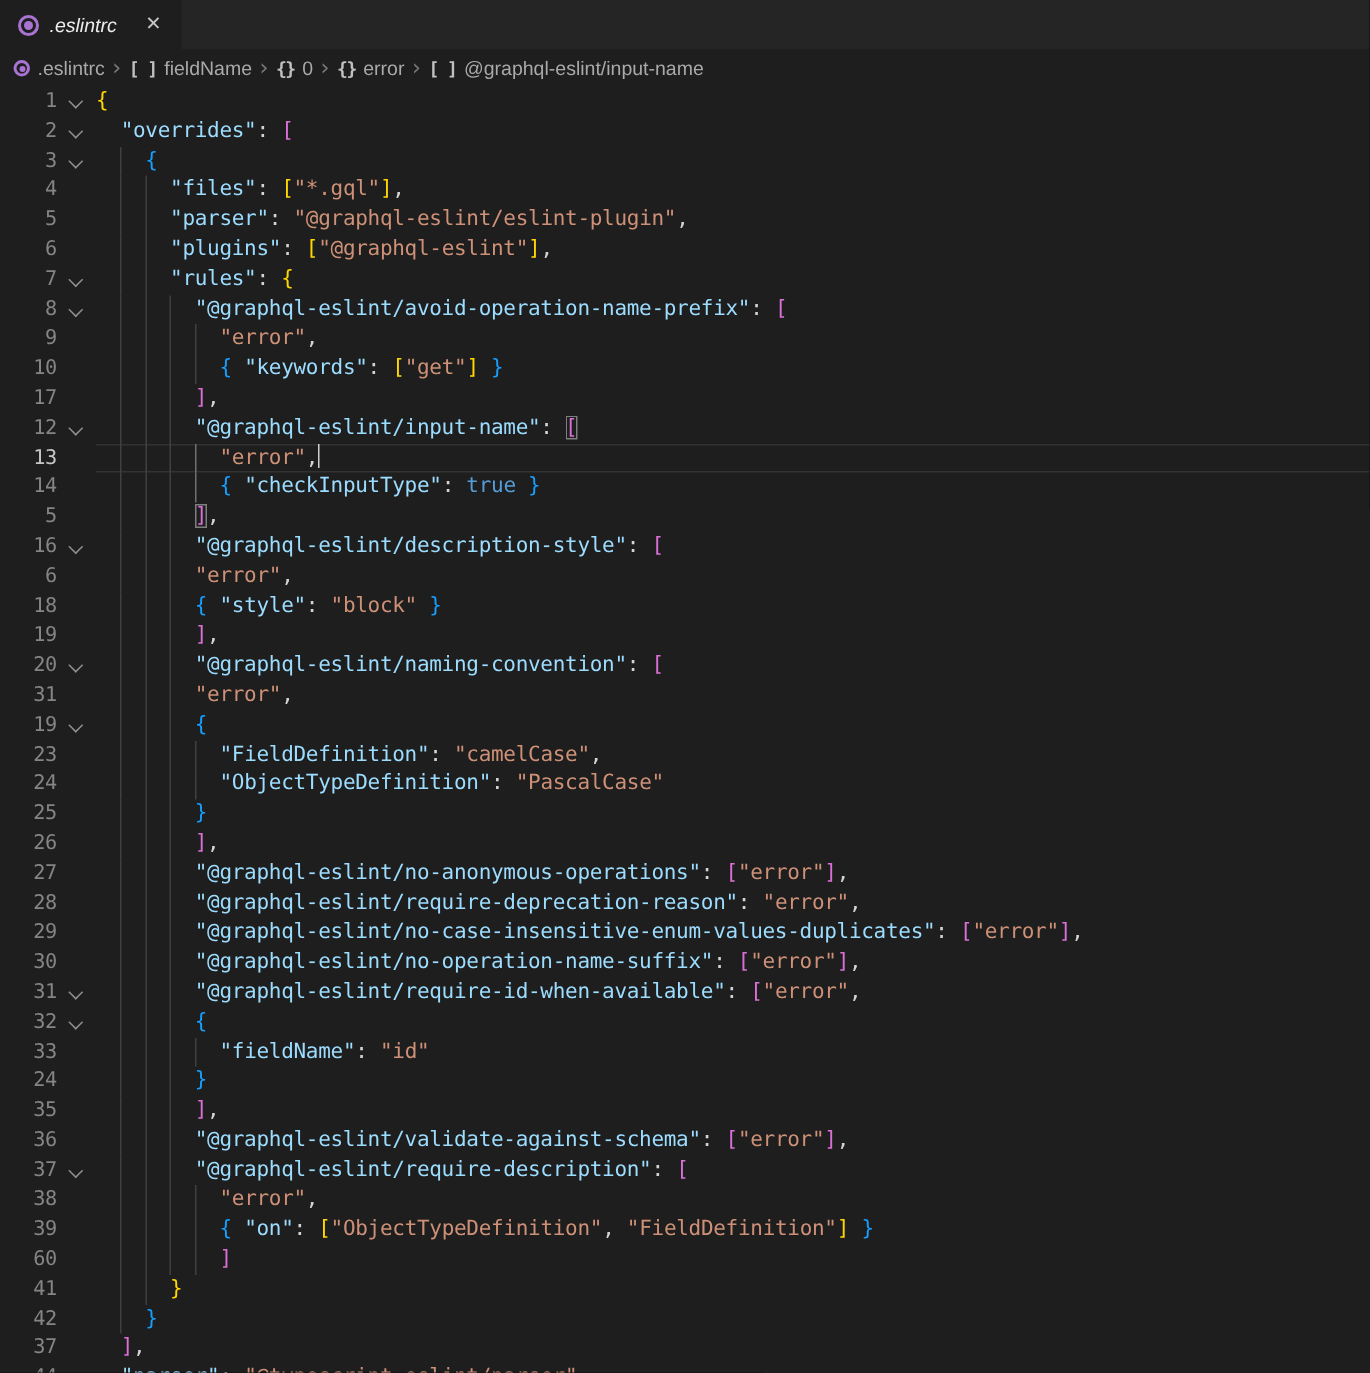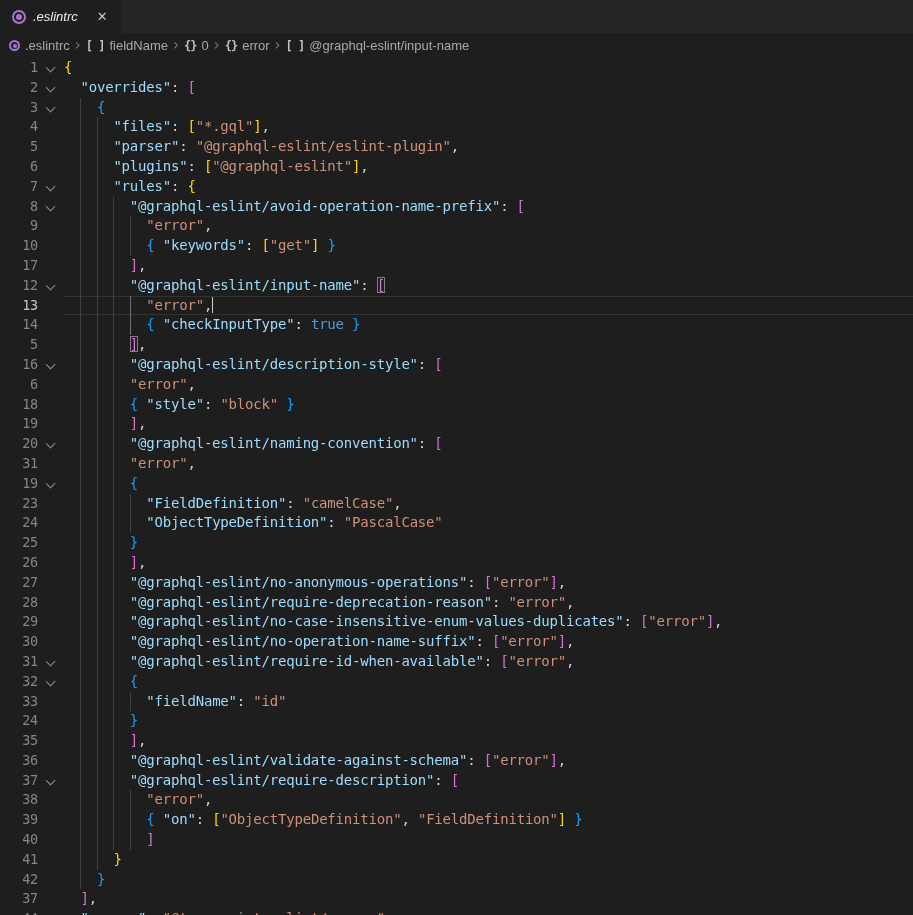--- a/index.html
+++ b/index.html
@@ -125,20 +125,20 @@
       <div class="row"><div class="gutter"><span class="ln">30</span><span class="foldc"></span></div><div class="content" style="padding-left: 65.84px;"><span class="guide" style="left: 16.46px;"></span><span class="guide" style="left: 32.92px;"></span><span class="guide" style="left: 49.38px;"></span><span class="tk k">"@graphql-eslint/no-operation-name-suffix"</span><span class="tk p">: </span><span class="tk m">[</span><span class="tk s">"error"</span><span class="tk m">]</span><span class="tk p">,</span></div></div>
       <div class="row"><div class="gutter"><span class="ln">31</span><span class="foldc has"></span></div><div class="content" style="padding-left: 65.84px;"><span class="guide" style="left: 16.46px;"></span><span class="guide" style="left: 32.92px;"></span><span class="guide" style="left: 49.38px;"></span><span class="tk k">"@graphql-eslint/require-id-when-available"</span><span class="tk p">: </span><span class="tk m">[</span><span class="tk s">"error"</span><span class="tk p">,</span></div></div>
       <div class="row"><div class="gutter"><span class="ln">32</span><span class="foldc has"></span></div><div class="content" style="padding-left: 65.84px;"><span class="guide" style="left: 16.46px;"></span><span class="guide" style="left: 32.92px;"></span><span class="guide" style="left: 49.38px;"></span><span class="tk u">{</span></div></div>
       <div class="row"><div class="gutter"><span class="ln">33</span><span class="foldc"></span></div><div class="content" style="padding-left: 82.3px;"><span class="guide" style="left: 16.46px;"></span><span class="guide" style="left: 32.92px;"></span><span class="guide" style="left: 49.38px;"></span><span class="guide" style="left: 65.84px;"></span><span class="tk k">"fieldName"</span><span class="tk p">: </span><span class="tk s">"id"</span></div></div>
       <div class="row"><div class="gutter"><span class="ln">24</span><span class="foldc"></span></div><div class="content" style="padding-left: 65.84px;"><span class="guide" style="left: 16.46px;"></span><span class="guide" style="left: 32.92px;"></span><span class="guide" style="left: 49.38px;"></span><span class="tk u">}</span></div></div>
       <div class="row"><div class="gutter"><span class="ln">35</span><span class="foldc"></span></div><div class="content" style="padding-left: 65.84px;"><span class="guide" style="left: 16.46px;"></span><span class="guide" style="left: 32.92px;"></span><span class="guide" style="left: 49.38px;"></span><span class="tk m">]</span><span class="tk p">,</span></div></div>
       <div class="row"><div class="gutter"><span class="ln">36</span><span class="foldc"></span></div><div class="content" style="padding-left: 65.84px;"><span class="guide" style="left: 16.46px;"></span><span class="guide" style="left: 32.92px;"></span><span class="guide" style="left: 49.38px;"></span><span class="tk k">"@graphql-eslint/validate-against-schema"</span><span class="tk p">: </span><span class="tk m">[</span><span class="tk s">"error"</span><span class="tk m">]</span><span class="tk p">,</span></div></div>
       <div class="row"><div class="gutter"><span class="ln">37</span><span class="foldc has"></span></div><div class="content" style="padding-left: 65.84px;"><span class="guide" style="left: 16.46px;"></span><span class="guide" style="left: 32.92px;"></span><span class="guide" style="left: 49.38px;"></span><span class="tk k">"@graphql-eslint/require-description"</span><span class="tk p">: </span><span class="tk m">[</span></div></div>
       <div class="row"><div class="gutter"><span class="ln">38</span><span class="foldc"></span></div><div class="content" style="padding-left: 82.3px;"><span class="guide" style="left: 16.46px;"></span><span class="guide" style="left: 32.92px;"></span><span class="guide" style="left: 49.38px;"></span><span class="guide" style="left: 65.84px;"></span><span class="tk s">"error"</span><span class="tk p">,</span></div></div>
       <div class="row"><div class="gutter"><span class="ln">39</span><span class="foldc"></span></div><div class="content" style="padding-left: 82.3px;"><span class="guide" style="left: 16.46px;"></span><span class="guide" style="left: 32.92px;"></span><span class="guide" style="left: 49.38px;"></span><span class="guide" style="left: 65.84px;"></span><span class="tk u">{</span><span class="tk p"> </span><span class="tk k">"on"</span><span class="tk p">: </span><span class="tk g">[</span><span class="tk s">"ObjectTypeDefinition"</span><span class="tk p">, </span><span class="tk s">"FieldDefinition"</span><span class="tk g">]</span><span class="tk p"> </span><span class="tk u">}</span></div></div>
-      <div class="row"><div class="gutter"><span class="ln">40</span><span class="foldc"></span></div><div class="content" style="padding-left: 82.3px;"><span class="guide" style="left: 16.46px;"></span><span class="guide" style="left: 32.92px;"></span><span class="guide" style="left: 49.38px;"></span><span class="guide" style="left: 65.84px;"></span><span class="tk m">]</span></div></div>
+      <div class="row"><div class="gutter"><span class="ln">60</span><span class="foldc"></span></div><div class="content" style="padding-left: 82.3px;"><span class="guide" style="left: 16.46px;"></span><span class="guide" style="left: 32.92px;"></span><span class="guide" style="left: 49.38px;"></span><span class="guide" style="left: 65.84px;"></span><span class="tk m">]</span></div></div>
       <div class="row"><div class="gutter"><span class="ln">41</span><span class="foldc"></span></div><div class="content" style="padding-left: 49.38px;"><span class="guide" style="left: 16.46px;"></span><span class="guide" style="left: 32.92px;"></span><span class="tk g">}</span></div></div>
       <div class="row"><div class="gutter"><span class="ln">42</span><span class="foldc"></span></div><div class="content" style="padding-left: 32.92px;"><span class="guide" style="left: 16.46px;"></span><span class="tk u">}</span></div></div>
       <div class="row"><div class="gutter"><span class="ln">37</span><span class="foldc"></span></div><div class="content" style="padding-left: 16.46px;"><span class="tk m">]</span><span class="tk p">,</span></div></div>
       <div class="row"><div class="gutter"><span class="ln">44</span><span class="foldc"></span></div><div class="content" style="padding-left: 16.46px;"><span class="tk k">"parser"</span><span class="tk p">: </span><span class="tk s">"@typescript-eslint/parser"</span></div></div>
     </div>
 
 </div>
 
 </body></html>

